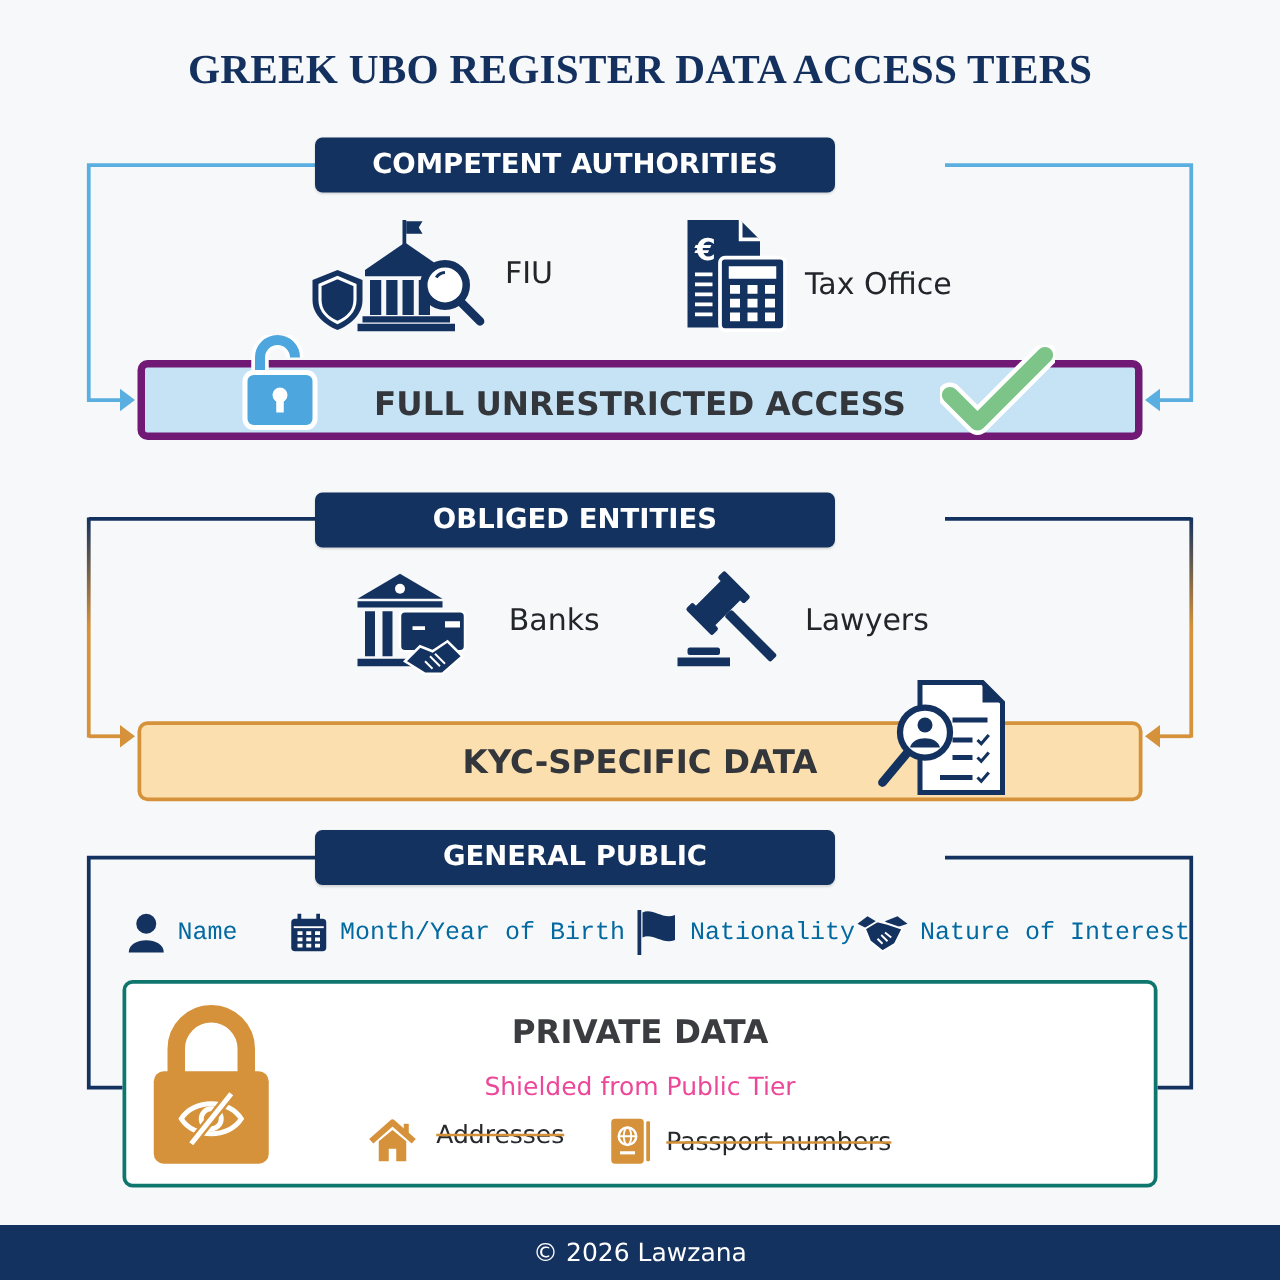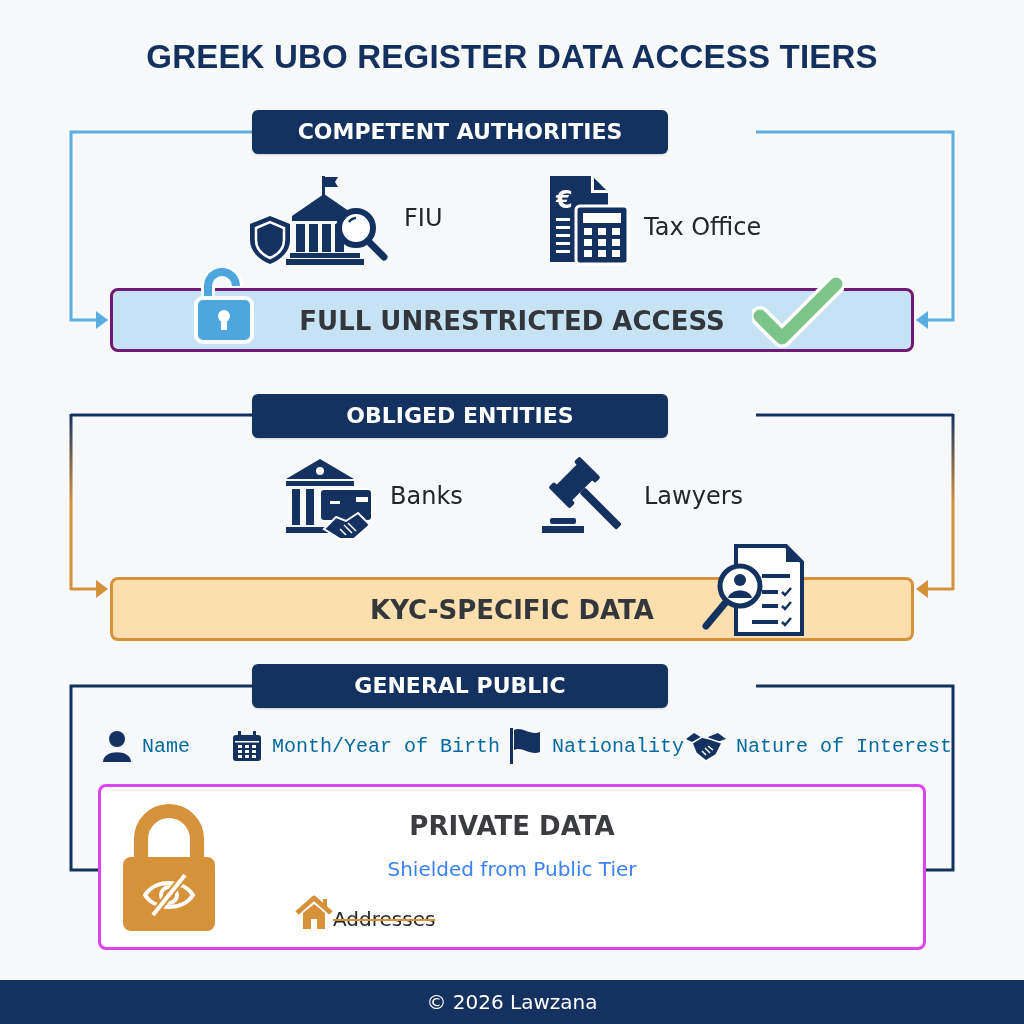--- a/index.html
+++ b/index.html
@@ -9,21 +9,21 @@
       font-family: "Liberation Sans", "DejaVu Sans", sans-serif;
       position: relative;
       color: #1f2328;
     }
     .abs { position: absolute; }
 
     
     .title {
       position: absolute; left: 0; top: 38px; width: 1024px;
       text-align: center;
-      font-family: Liberation Sans, sans-serif;
+      font-family: Liberation Serif, serif;
       font-weight: bold; font-size: 33px; letter-spacing: 0.2px;
       color: #13305e;
     }
 
     
     .pill {
       position: absolute; left: 252px; width: 416px; height: 44px;
       background: #14325f; border-radius: 6px;
       color: #ffffff; text-align: center;
       font-family: "DejaVu Sans", sans-serif;
@@ -38,40 +38,40 @@
     }
 
     
     .banner {
       position: absolute; left: 110px; width: 804px; height: 64px;
       border-radius: 8px;
       text-align: center; line-height: 60px;
       font-family: "DejaVu Sans", sans-serif;
       font-weight: bold; font-size: 26px; color: #33363b;
     }
-    .banner.blue { top: 288px; background: #c6e3f6; border: 3px solid #701a75; }
+    .banner.blue { top: 288px; background: #c6e3f6; border: 6px solid #701a75; }
     .banner.orange { top: 557px; background: #fbdfae; border: 3px solid #d5923a; margin-top: 20px; }
 
     
     .pub-item { position: absolute; top: 728px; height: 36px; display: flex; align-items: center; gap: 8px; }
     .pub-item span.lbl { font-family: Liberation Mono, monospace; font-size: 20px; color: #0369a1; }
 
     
     .private-box {
       position: absolute; left: 98px; top: 784px; width: 828px; height: 166px;
-      background: #ffffff; border: 3px solid #d946ef; border-radius: 8px;
+      background: #ffffff; border: 3px solid #0f766e; border-radius: 8px;
     }
     .private-title {
       position: absolute; left: 0; width: 100%; top: 24px; text-align: center;
       font-family: "DejaVu Sans", sans-serif; font-weight: bold; font-size: 26px; color: #3a3c40;
       padding-left: 0;
     }
     .private-sub {
       position: absolute; left: 0; width: 100%; top: 70px; text-align: center;
-      font-family: "DejaVu Sans", sans-serif; font-size: 20px; color: #3b82f6;
+      font-family: "DejaVu Sans", sans-serif; font-size: 20px; color: #ec4899;
     }
     .struck {
       font-family: "DejaVu Sans", sans-serif; font-size: 20px; color: #26292d;
       text-decoration: line-through; text-decoration-color: #d5923a; text-decoration-thickness: 2px;
     }
 
     
     .footer {
       position: absolute; left: 0; top: 980px; width: 1024px; height: 44px;
       background: #14325f; color: #ffffff; text-align: center; line-height: 44px;
@@ -181,21 +181,21 @@
   <rect x="2" y="26" width="68" height="5" fill="#14325f"></rect>
   <rect x="8" y="34" width="8" height="36" fill="#14325f"></rect>
   <rect x="22" y="34" width="8" height="36" fill="#14325f"></rect>
   <rect x="2" y="72" width="44" height="6" fill="#14325f"></rect>
   <rect x="36" y="34" width="52" height="32" rx="4" fill="#14325f" stroke="#fff" stroke-width="2"></rect>
   <rect x="46" y="46" width="10" height="3" fill="#fff"></rect>
   <rect x="72" y="42" width="12" height="5" fill="#fff"></rect>
   <path d="M40 74 L52 62 L62 66 L74 58 L86 70 L70 84 L56 84 Z" fill="#14325f" stroke="#fff" stroke-width="2"></path>
   <path d="M56 74 L62 80 M60 70 L68 78 M64 68 L72 76" stroke="#fff" stroke-width="1.5"></path>
 </svg>
-<div class="entity-label" style="left:390px;top:482px">Banks</div>
+<div class="entity-label" style="left:407px;top:482px">Banks</div>
 
 <svg class="abs" style="left:538px;top:456px" width="92" height="78" viewBox="0 0 92 78">
   <g transform="rotate(-45 40 30)">
     <rect x="22" y="14" width="36" height="22" rx="3" fill="#14325f"></rect>
     <rect x="18" y="10" width="8" height="30" rx="2" fill="#14325f"></rect>
     <rect x="54" y="10" width="8" height="30" rx="2" fill="#14325f"></rect>
     <rect x="36" y="36" width="8" height="52" rx="2" fill="#14325f" transform="rotate(0)"></rect>
   </g>
   <rect x="12" y="62" width="26" height="6" rx="2" fill="#14325f"></rect>
   <rect x="4" y="70" width="42" height="7" fill="#14325f"></rect>
@@ -276,23 +276,34 @@
     <path d="M22 58 V36 A28 28 0 0 1 78 36 V58" fill="none" stroke="#d5923a" stroke-width="14"></path>
     <rect x="4" y="54" width="92" height="74" rx="8" fill="#d5923a"></rect>
     <path d="M26 92 C36 76 64 76 74 92 C64 108 36 108 26 92 Z" fill="none" stroke="#fff" stroke-width="4"></path>
     <circle cx="50" cy="92" r="8" fill="none" stroke="#fff" stroke-width="4"></circle>
     <line x1="34" y1="112" x2="66" y2="72" stroke="#d5923a" stroke-width="8"></line>
     <line x1="34" y1="112" x2="66" y2="72" stroke="#fff" stroke-width="4"></line>
   </svg>
   <div class="private-title">PRIVATE DATA</div>
   <div class="private-sub">Shielded from Public Tier</div>
 
-  <div class="abs" style="left:194px;top:108px;display:flex;align-items:flex-end;gap:0">
+  <div class="abs" style="left:194px;top:108px;display:flex;align-items:flex-start;gap:16px">
     <svg width="38" height="36" viewBox="0 0 38 36">
       <path d="M2 18 L19 3 L36 18" fill="none" stroke="#d5923a" stroke-width="5" stroke-linejoin="round"></path>
       <rect x="28" y="4" width="4" height="10" fill="#d5923a"></rect>
       <path d="M8 18 L19 9 L30 18 V34 H22 V24 H16 V34 H8 Z" fill="#d5923a"></path>
     </svg>
     <span class="struck">Addresses</span>
   </div>
+  <div class="abs" style="left:386px;top:106px;display:flex;align-items:center;gap:10px">
+    <svg width="36" height="40" viewBox="0 0 36 40">
+      <rect x="2" y="2" width="26" height="36" rx="3" fill="#d5923a"></rect>
+      <rect x="30" y="4" width="3" height="32" rx="1" fill="#d5923a"></rect>
+      <circle cx="15" cy="16" r="7" fill="none" stroke="#fff" stroke-width="2"></circle>
+      <line x1="8" y1="16" x2="22" y2="16" stroke="#fff" stroke-width="1.5"></line>
+      <ellipse cx="15" cy="16" rx="3" ry="7" fill="none" stroke="#fff" stroke-width="1.5"></ellipse>
+      <rect x="9" y="28" width="12" height="2.5" fill="#fff"></rect>
+    </svg>
+    <span class="struck">Passport numbers</span>
+  </div>
 </div>
 
 <div class="footer">© 2026 Lawzana</div>
 
 </body></html>

